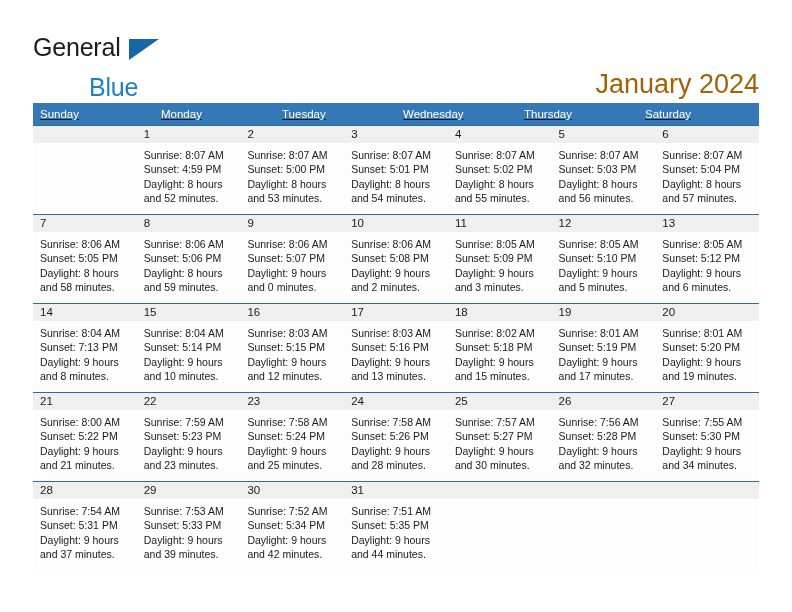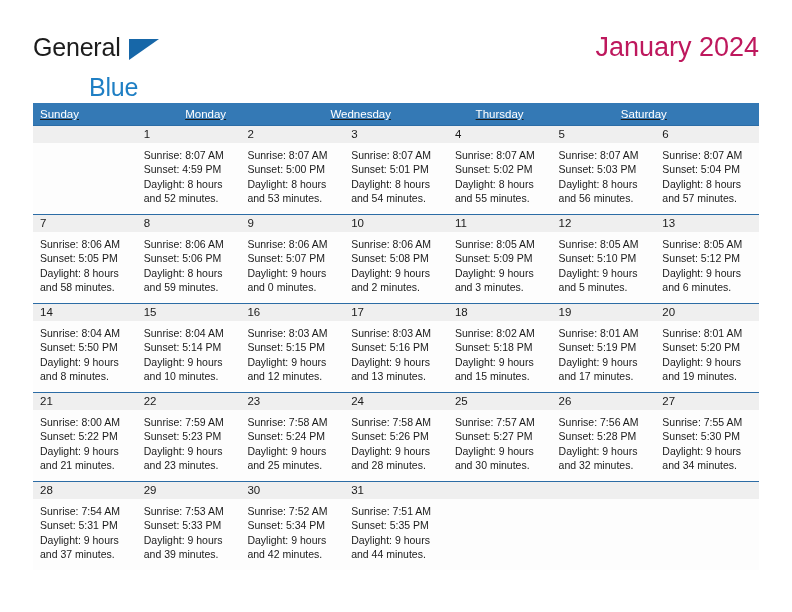--- a/index.html
+++ b/index.html
@@ -70,23 +70,24 @@
   }
 
   .title-block {
     position: absolute;
     right: 33px;
     top: 30px;
     text-align: right;
   }
   .cal-title {
     font-size: 27px;
-    color: #be185d;
+    color: #a16207;
     line-height: 34px;
     white-space: nowrap;
+    margin-top: 37px;
   }
   .cal-subtitle {
     font-size: 14.5px;
     color: #1a1a1a;
     line-height: 22px;
     margin-top: 4px;
     white-space: nowrap;
   }
 
   
@@ -173,20 +174,21 @@
       <div class="cal-title">January 2024</div>
     </div>
 
   </div>
 
   <div class="calendar">
 
     <div class="dow-row">
       <div class="dow-cell">Sunday</div>
       <div class="dow-cell">Monday</div>
+      <div class="dow-cell">Tuesday</div>
       <div class="dow-cell">Wednesday</div>
       <div class="dow-cell">Thursday</div>
       <div class="dow-cell">Saturday</div>
     </div>
 
     <div class="week">
       <div class="week-daterow">
         <div class="dnum"></div>
         <div class="dnum">1</div>
         <div class="dnum">2</div>
@@ -298,21 +300,21 @@
         <div class="dnum">15</div>
         <div class="dnum">16</div>
         <div class="dnum">17</div>
         <div class="dnum">18</div>
         <div class="dnum">19</div>
         <div class="dnum">20</div>
       </div>
       <div class="week-body">
         <div class="day-cell">
           <div class="ln">Sunrise: 8:04 AM</div>
-          <div class="ln">Sunset: 5:50 PM</div>
+          <div class="ln">Sunset: 7:13 PM</div>
           <div class="ln">Daylight: 9 hours</div>
           <div class="ln">and 8 minutes.</div>
         </div>
         <div class="day-cell">
           <div class="ln">Sunrise: 8:04 AM</div>
           <div class="ln">Sunset: 5:14 PM</div>
           <div class="ln">Daylight: 9 hours</div>
           <div class="ln">and 10 minutes.</div>
         </div>
         <div class="day-cell">

